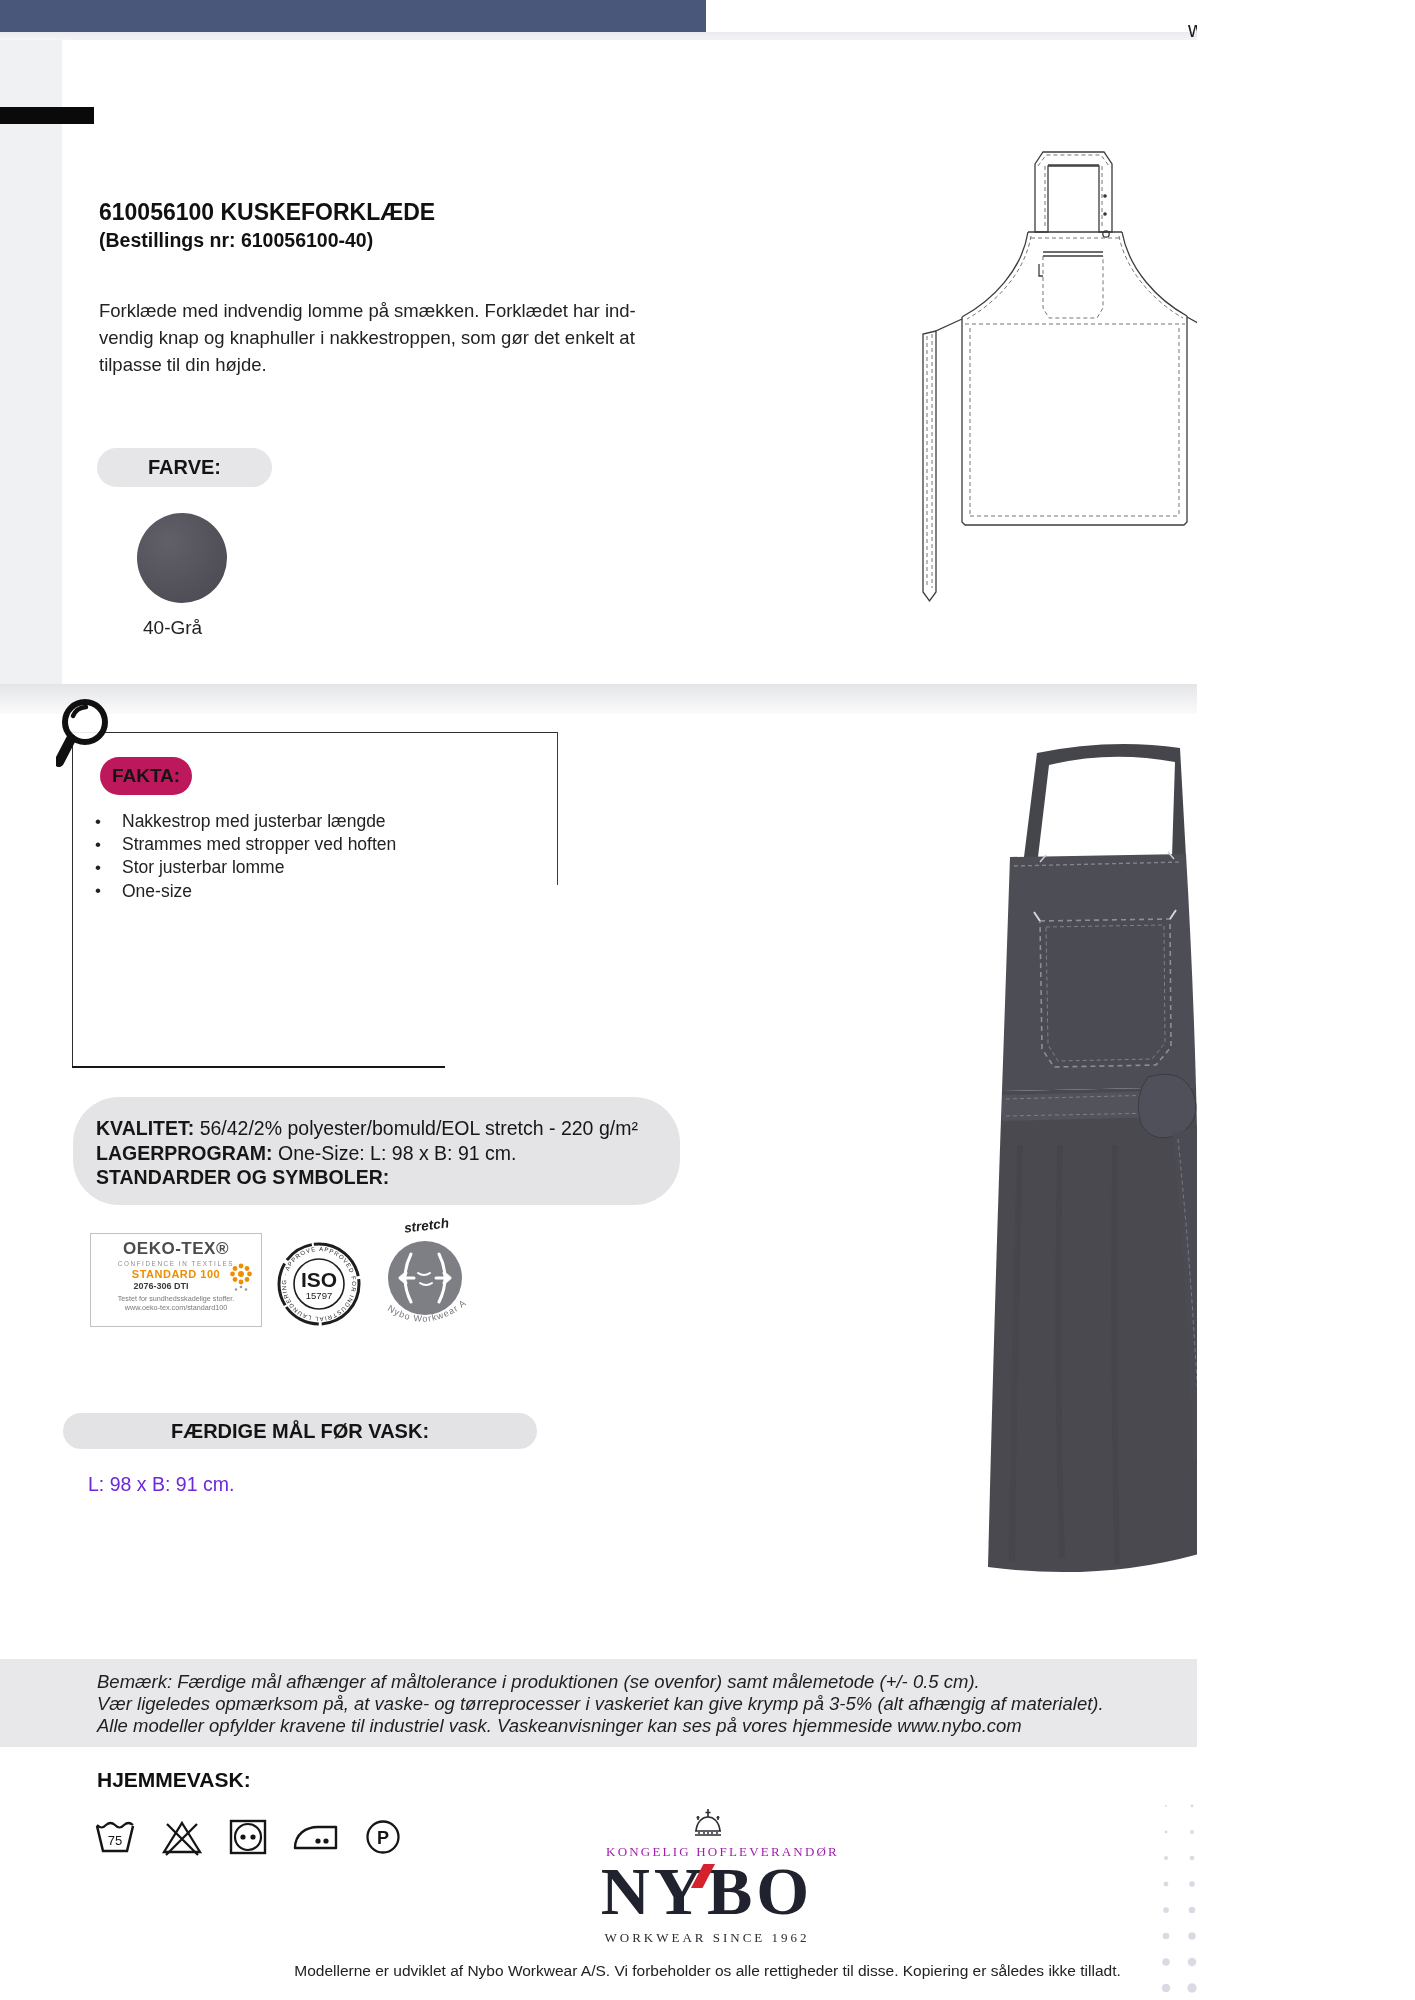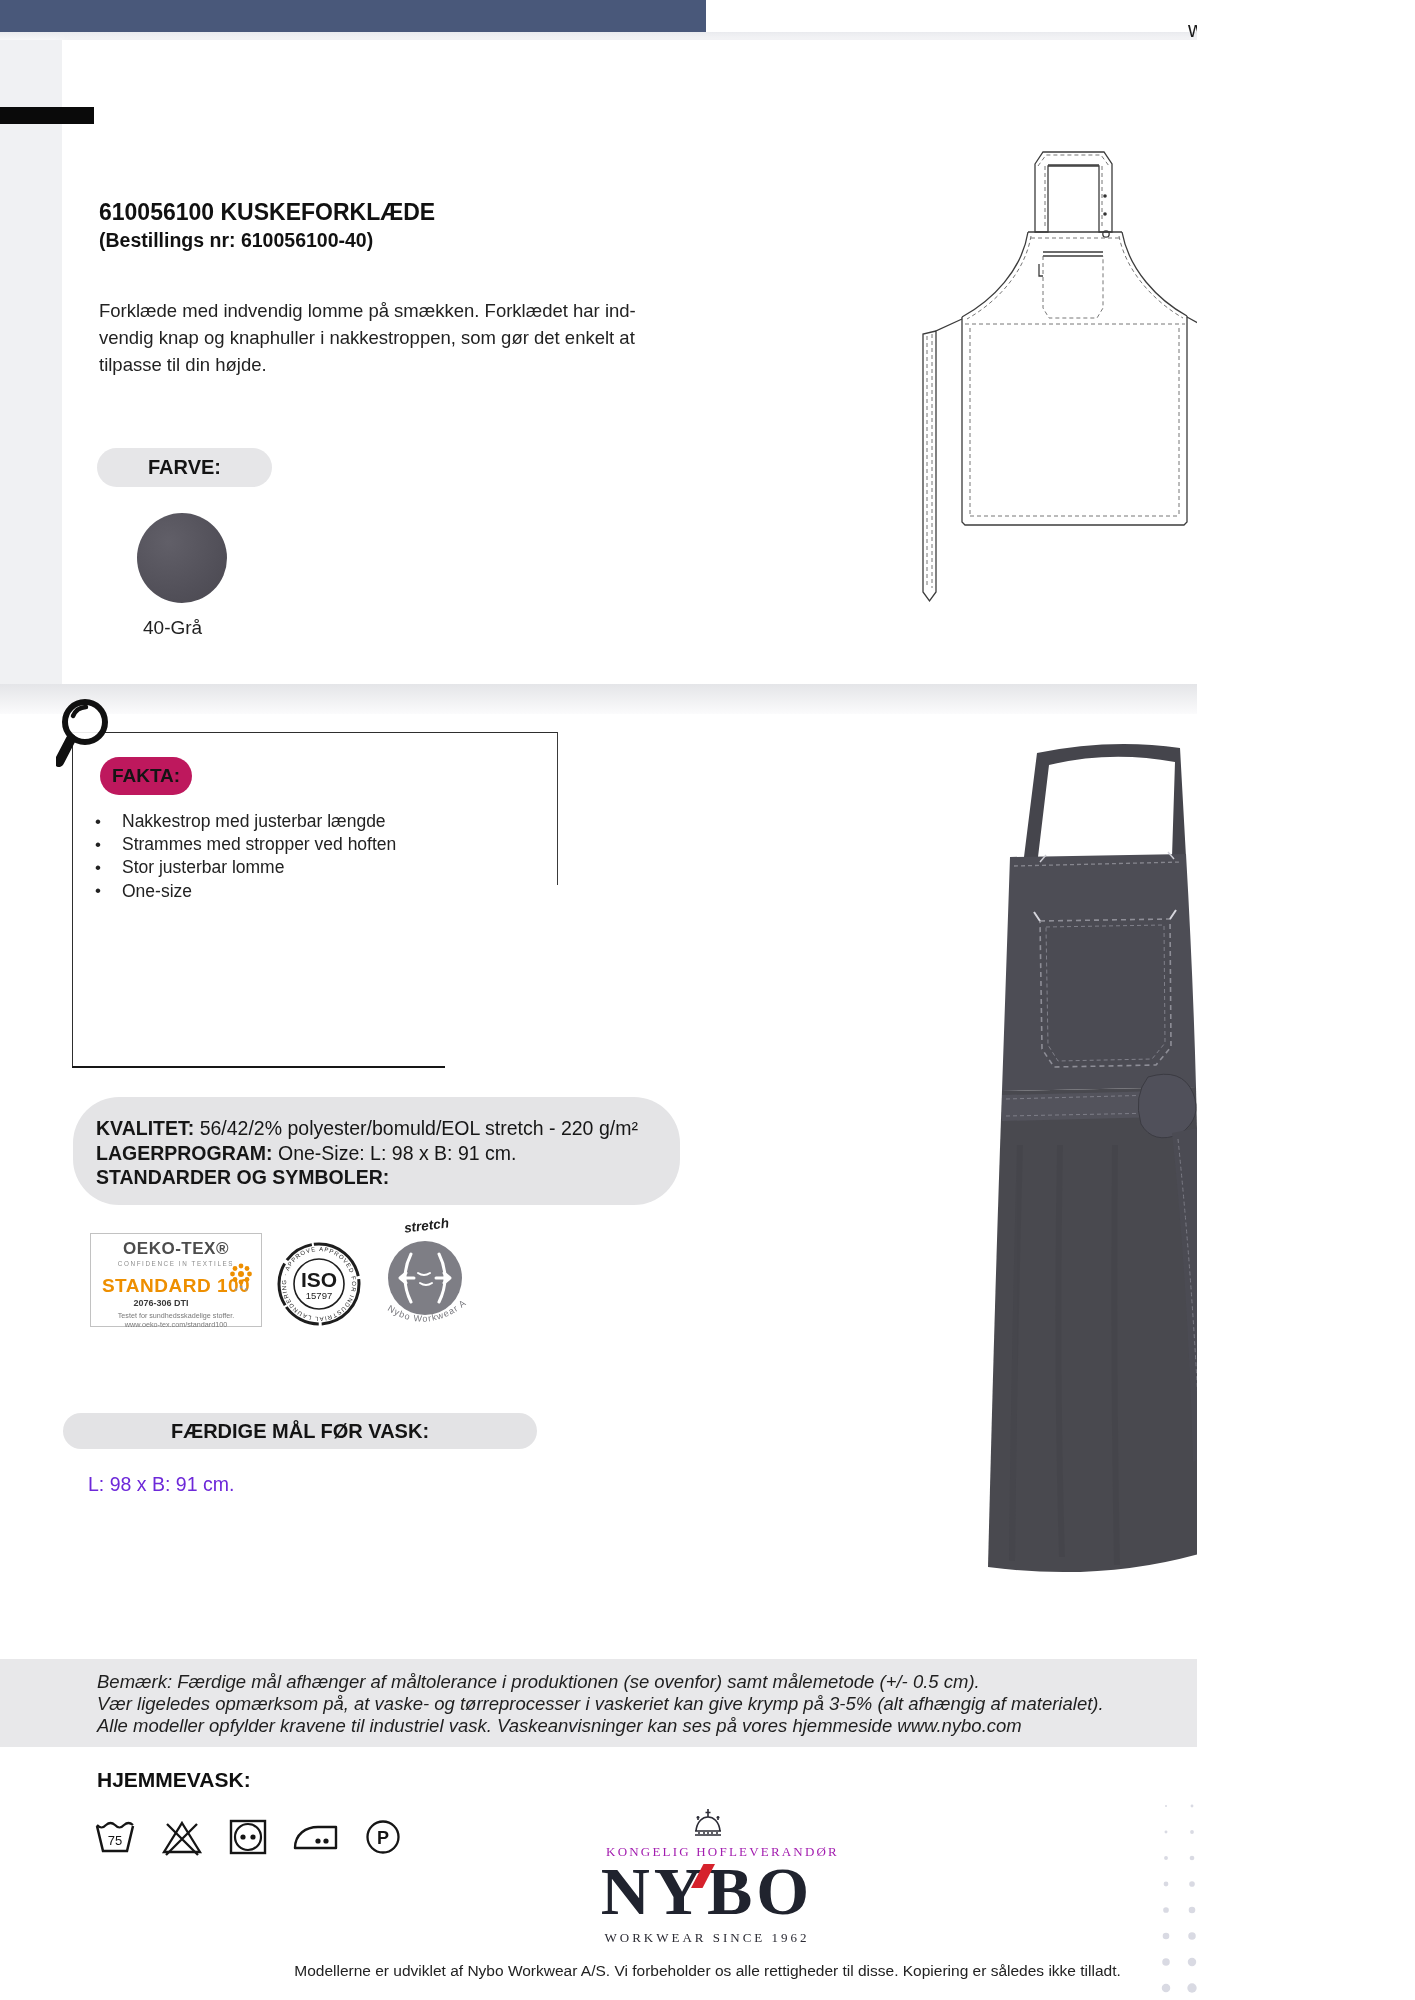--- a/index.html
+++ b/index.html
@@ -33,21 +33,21 @@
   .bullet-row{display:flex;height:23.2px;align-items:center;font-size:17.5px;color:#222;}
   .bullet-dot{width:27px;color:#222;font-size:17px;}
   .kv-pill{left:73px;top:1097px;width:607px;height:108px;border-radius:46px;background:#e4e4e6;
            padding:0;box-sizing:border-box;}
   .kv-inner{padding:19px 0 0 23px;font-size:19.5px;line-height:24.5px;color:#161616;}
   .kv-inner b{font-weight:bold;}
   .oeko-box{left:90px;top:1233px;width:172px;height:94px;background:#fff;border:1px solid #c2c2c2;
             box-sizing:border-box;text-align:center;}
   .oeko1{margin-top:5px;font-size:17px;font-weight:bold;color:#4c4c4c;letter-spacing:.5px;}
   .oeko2{font-size:6.3px;letter-spacing:1.6px;color:#8d8d8d;margin-top:1px;}
-  .oeko3{font-size:19px;font-weight:bold;color:#ee8f00;letter-spacing:.5px;margin-top:8px;}
+  .oeko3{font-size:11px;font-weight:bold;color:#ee8f00;letter-spacing:.5px;margin-top:1px;}
   .oeko4{font-size:9px;font-weight:bold;color:#3a3a3a;margin-top:1px;padding-right:30px;}
   .oeko5{font-size:7.2px;color:#787878;margin-top:3px;}
   .oeko6{font-size:7.2px;color:#787878;}
   .oeko-flower{position:absolute;right:6px;top:26px;}
   .maal-pill{left:63px;top:1413px;width:474px;height:36px;line-height:36px;font-size:20px;background:#e3e3e5;}
   .maal-value{left:88px;top:1473px;font-size:19.5px;color:#6d28d9;}
   .note-band{left:0;top:1659px;width:1388px;height:88px;background:#e8e8ea;}
   .note-text{position:absolute;left:97px;top:12px;font-style:italic;font-size:18.5px;line-height:22px;color:#1f1f1f;}
   .hjem-head{left:97px;top:1768px;font-size:21px;font-weight:bold;color:#101010;text-align:right;}
   .care-row{left:93px;top:1816px;display:flex;gap:23px;}

